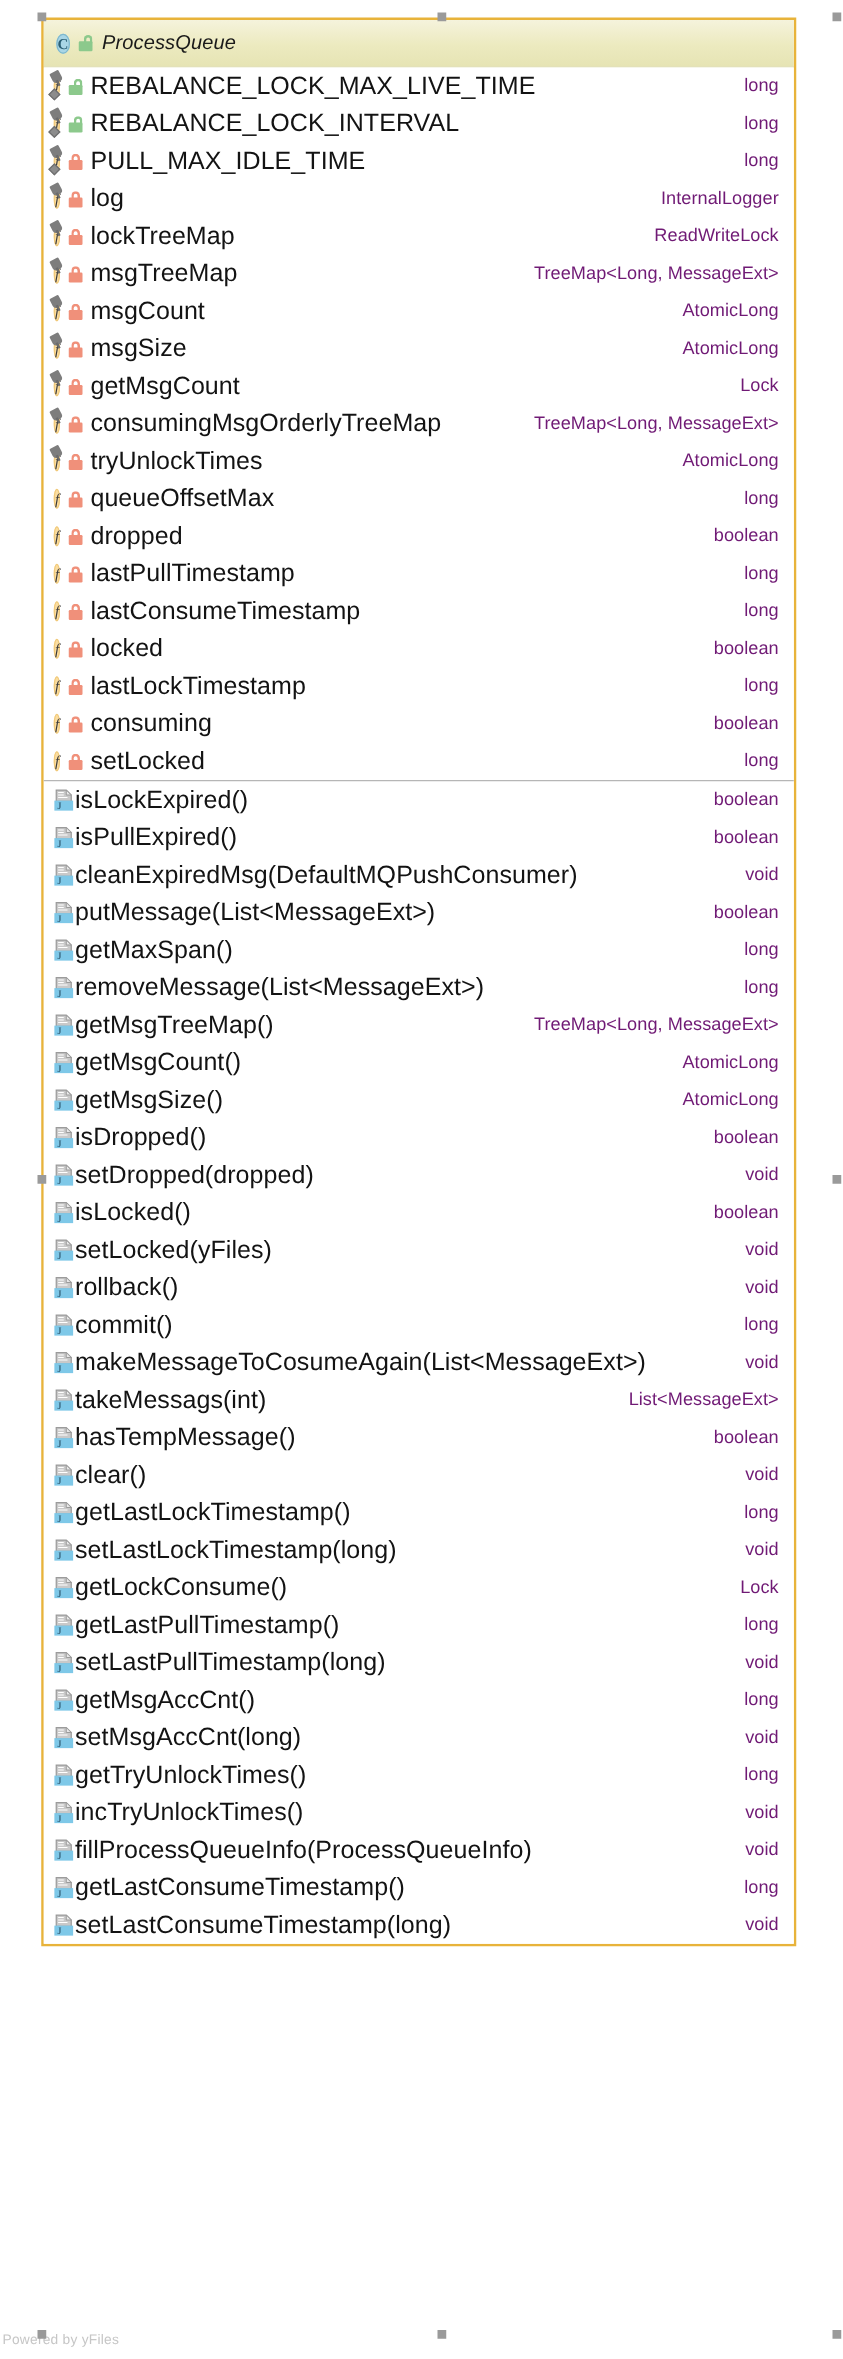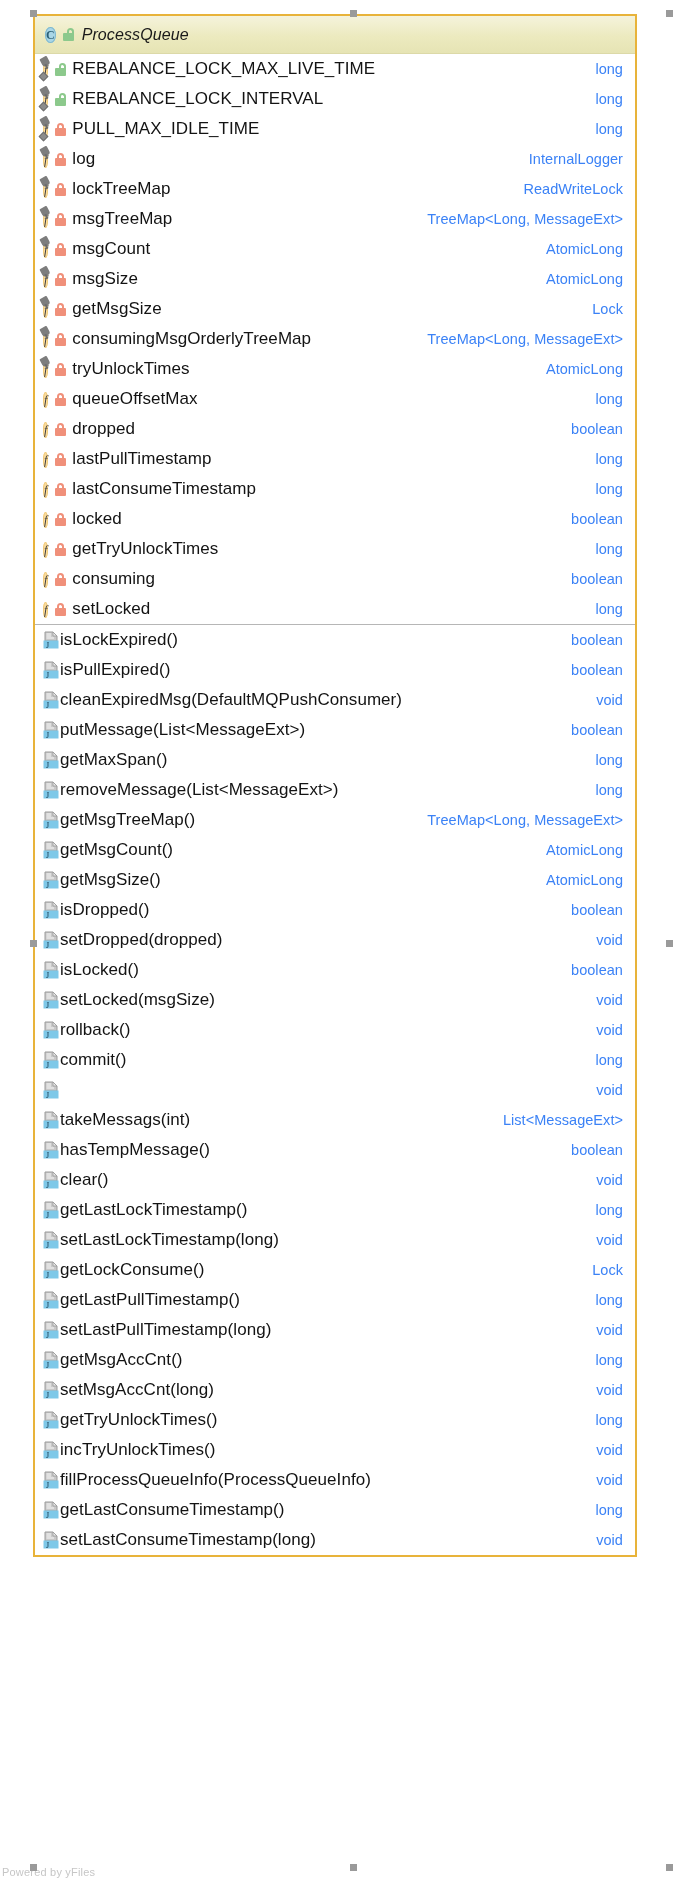--- a/index.html
+++ b/index.html
@@ -68,29 +68,29 @@
   .section.methods { border-top: 1px solid #b6b6b6; }
 
   .row {
     height: 30px;
     display: flex;
     align-items: center;
     padding: 0 12px 0 8px;
     box-sizing: border-box;
   }
   .row .name {
-    font-size: 17px;
+    font-size: 20px;
     color: #131313;
     white-space: nowrap;
     letter-spacing: 0.05px;
   }
   .row .spacer { flex: 1 1 auto; min-width: 10px; }
   .row .type {
     font-size: 14.5px;
-    color: #3b82f6;
+    color: #701a75;
     white-space: nowrap;
     letter-spacing: 0.05px;
   }
   .row.field .name { margin-left: 6px; }
   .row.method .name { }
 
   
   .ic {
     position: relative;
     flex: 0 0 auto;
@@ -297,21 +297,21 @@
         <span class="name">msgSize</span>
         <span class="spacer"></span>
         <span class="type">AtomicLong</span>
       </div>
       <div class="row field">
         <span class="ic"><span class="ic-field">f</span><span class="pin"></span></span>
         <span class="lock closed">
           <span class="shackle"></span>
           <span class="body"></span>
         </span>
-        <span class="name">getMsgSize</span>
+        <span class="name">getMsgCount</span>
         <span class="spacer"></span>
         <span class="type">Lock</span>
       </div>
       <div class="row field">
         <span class="ic"><span class="ic-field">f</span><span class="pin"></span></span>
         <span class="lock closed">
           <span class="shackle"></span>
           <span class="body"></span>
         </span>
         <span class="name">consumingMsgOrderlyTreeMap</span>
@@ -377,21 +377,21 @@
         <span class="name">locked</span>
         <span class="spacer"></span>
         <span class="type">boolean</span>
       </div>
       <div class="row field">
         <span class="ic"><span class="ic-field">f</span></span>
         <span class="lock closed">
           <span class="shackle"></span>
           <span class="body"></span>
         </span>
-        <span class="name">getTryUnlockTimes</span>
+        <span class="name">lastLockTimestamp</span>
         <span class="spacer"></span>
         <span class="type">long</span>
       </div>
       <div class="row field">
         <span class="ic"><span class="ic-field">f</span></span>
         <span class="lock closed">
           <span class="shackle"></span>
           <span class="body"></span>
         </span>
         <span class="name">consuming</span>
@@ -582,21 +582,21 @@
       <div class="row method">
         <span class="ic ic-method"><svg width="17" height="19" viewBox="0 0 17 19">
             <path d="M2 1 h8 l4 4 v5 h-12 z" fill="#c9c9c9" stroke="#9b9b9b" stroke-width="1"></path>
             <path d="M10 1 v4 h4 z" fill="#e9e9e9" stroke="#9b9b9b" stroke-width="0.8"></path>
             <line x1="3.5" y1="3" x2="8" y2="3" stroke="#ffffff" stroke-width="0.9"></line>
             <line x1="3.5" y1="5" x2="8" y2="5" stroke="#ffffff" stroke-width="0.9"></line>
             <line x1="3.5" y1="7" x2="11" y2="7" stroke="#ffffff" stroke-width="0.9"></line>
             <rect x="0.5" y="9.5" width="15" height="8" fill="#7ec8e8"></rect>
             <text x="3" y="16.5" font-family="Liberation Serif, serif" font-size="8" fill="#17384d">J</text>
           </svg></span>
-        <span class="name">setLocked(msgSize)</span>
+        <span class="name">setLocked(yFiles)</span>
         <span class="spacer"></span>
         <span class="type">void</span>
       </div>
       <div class="row method">
         <span class="ic ic-method"><svg width="17" height="19" viewBox="0 0 17 19">
             <path d="M2 1 h8 l4 4 v5 h-12 z" fill="#c9c9c9" stroke="#9b9b9b" stroke-width="1"></path>
             <path d="M10 1 v4 h4 z" fill="#e9e9e9" stroke="#9b9b9b" stroke-width="0.8"></path>
             <line x1="3.5" y1="3" x2="8" y2="3" stroke="#ffffff" stroke-width="0.9"></line>
             <line x1="3.5" y1="5" x2="8" y2="5" stroke="#ffffff" stroke-width="0.9"></line>
             <line x1="3.5" y1="7" x2="11" y2="7" stroke="#ffffff" stroke-width="0.9"></line>
@@ -624,20 +624,21 @@
       <div class="row method">
         <span class="ic ic-method"><svg width="17" height="19" viewBox="0 0 17 19">
             <path d="M2 1 h8 l4 4 v5 h-12 z" fill="#c9c9c9" stroke="#9b9b9b" stroke-width="1"></path>
             <path d="M10 1 v4 h4 z" fill="#e9e9e9" stroke="#9b9b9b" stroke-width="0.8"></path>
             <line x1="3.5" y1="3" x2="8" y2="3" stroke="#ffffff" stroke-width="0.9"></line>
             <line x1="3.5" y1="5" x2="8" y2="5" stroke="#ffffff" stroke-width="0.9"></line>
             <line x1="3.5" y1="7" x2="11" y2="7" stroke="#ffffff" stroke-width="0.9"></line>
             <rect x="0.5" y="9.5" width="15" height="8" fill="#7ec8e8"></rect>
             <text x="3" y="16.5" font-family="Liberation Serif, serif" font-size="8" fill="#17384d">J</text>
           </svg></span>
+        <span class="name">makeMessageToCosumeAgain(List&lt;MessageExt&gt;)</span>
         <span class="spacer"></span>
         <span class="type">void</span>
       </div>
       <div class="row method">
         <span class="ic ic-method"><svg width="17" height="19" viewBox="0 0 17 19">
             <path d="M2 1 h8 l4 4 v5 h-12 z" fill="#c9c9c9" stroke="#9b9b9b" stroke-width="1"></path>
             <path d="M10 1 v4 h4 z" fill="#e9e9e9" stroke="#9b9b9b" stroke-width="0.8"></path>
             <line x1="3.5" y1="3" x2="8" y2="3" stroke="#ffffff" stroke-width="0.9"></line>
             <line x1="3.5" y1="5" x2="8" y2="5" stroke="#ffffff" stroke-width="0.9"></line>
             <line x1="3.5" y1="7" x2="11" y2="7" stroke="#ffffff" stroke-width="0.9"></line>

